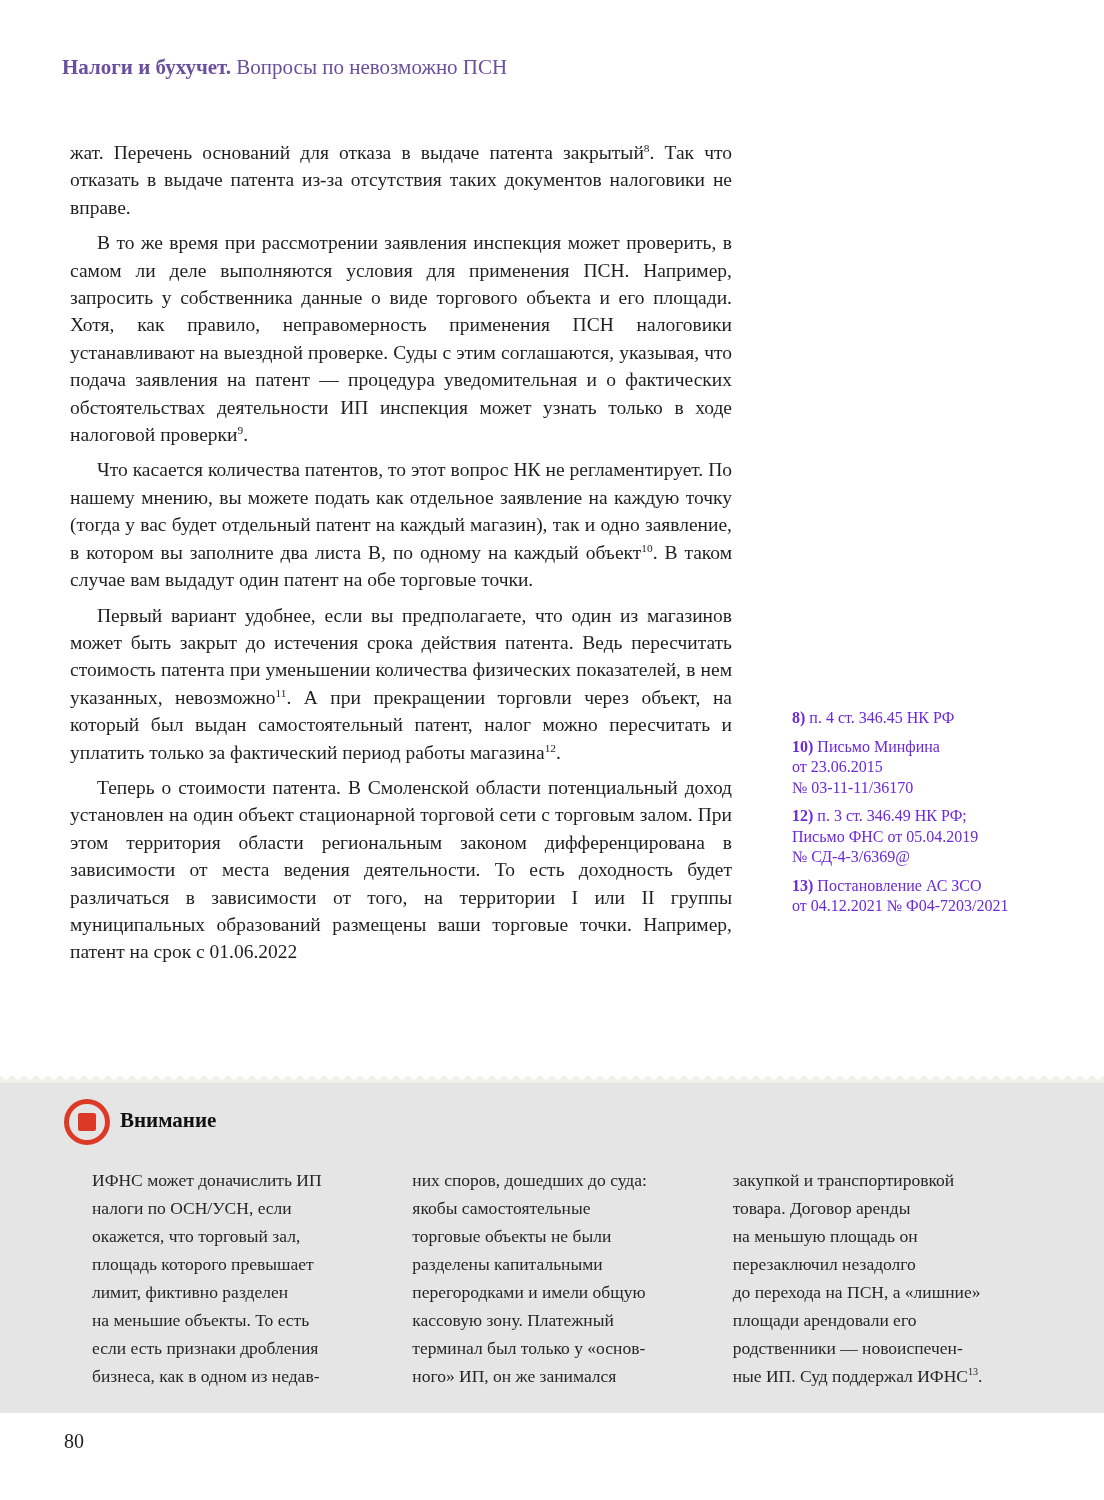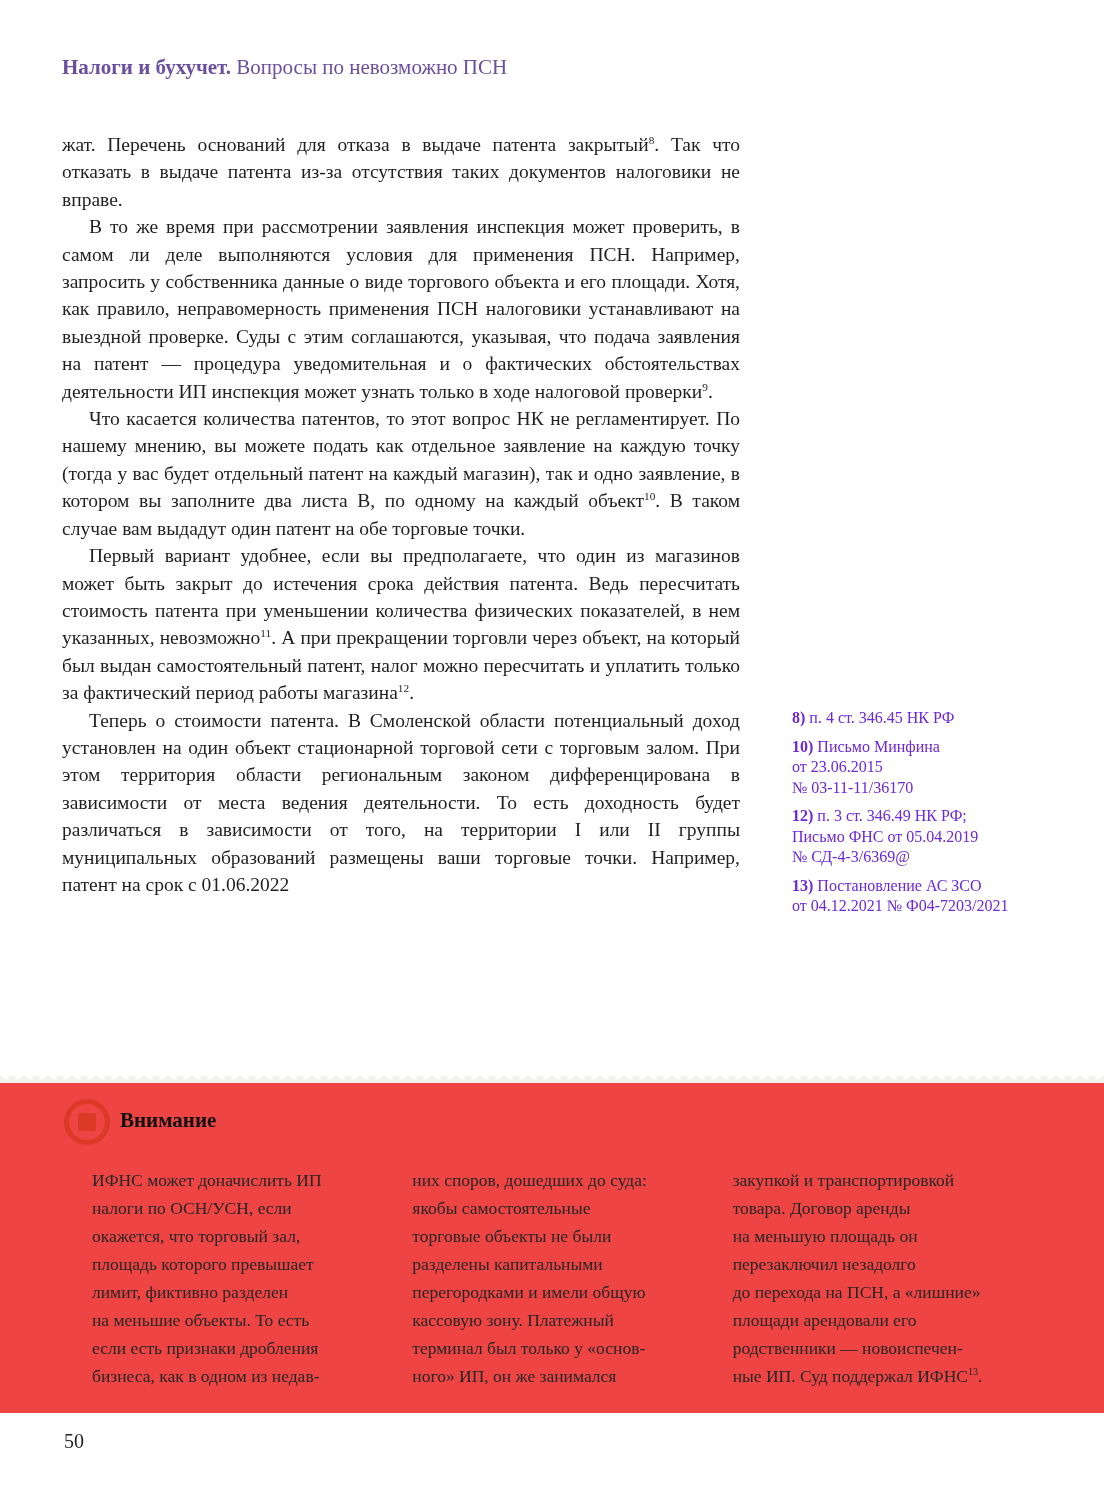--- a/index.html
+++ b/index.html
@@ -13,33 +13,33 @@
   .masthead {
     position:absolute; left:62px; top:55px;
     font-size:21px; color:#694f9e; white-space:nowrap;
   }
   .masthead .brand { font-weight:700; }
   .bodytext {
     position:absolute; left:62px; top:131px; width:678px;
     font-size:19.5px; line-height:27.4px; text-align:justify;
     max-height:942px; overflow:hidden;
   }
-  .bodytext p { margin:0; }
+  .bodytext p { margin:8px; }
   .bodytext p.indent { text-indent:27px; }
   sup { font-size:0.58em; line-height:0; vertical-align:super; }
   .footnotes {
     position:absolute; left:792px; top:708px; width:224px;
     font-size:16px; line-height:20.5px; color:#6d28d9;
   }
   .footnote { margin-bottom:8px; }
   .footnote .fn-num { font-weight:700; }
   .footnote .fn-text { white-space:pre-line; }
   .attention-band {
     position:absolute; left:0; top:1083px; width:1104px; height:330px;
-    background:#ef4444;
+    background:#e5e5e5;
   }
   .perforation {
     position:absolute; left:0; top:-7px; width:100%; height:7px;
     background-image:radial-gradient(circle at 6px 0px, #ffffff 3.2px, #f4f1ec 3.7px);
     background-size:12px 7px; background-repeat:repeat-x;
   }
   .attention-icon {
     position:absolute; left:64px; top:16px; width:46px; height:46px;
     border:5px solid #dc3927; border-radius:50%; box-sizing:border-box;
   }
@@ -130,13 +130,13 @@
 товара. Договор аренды
 на меньшую площадь он
 перезаключил незадолго
 до перехода на ПСН, а «лишние»
 площади арендовали его
 родственники — новоиспечен-
 ные ИП. Суд поддержал ИФНС</span><sup>13</sup><span>.</span></div>
   </div>
 </div>
 
-<div class="page-number">50</div>
+<div class="page-number">80</div>
 
 </body></html>

